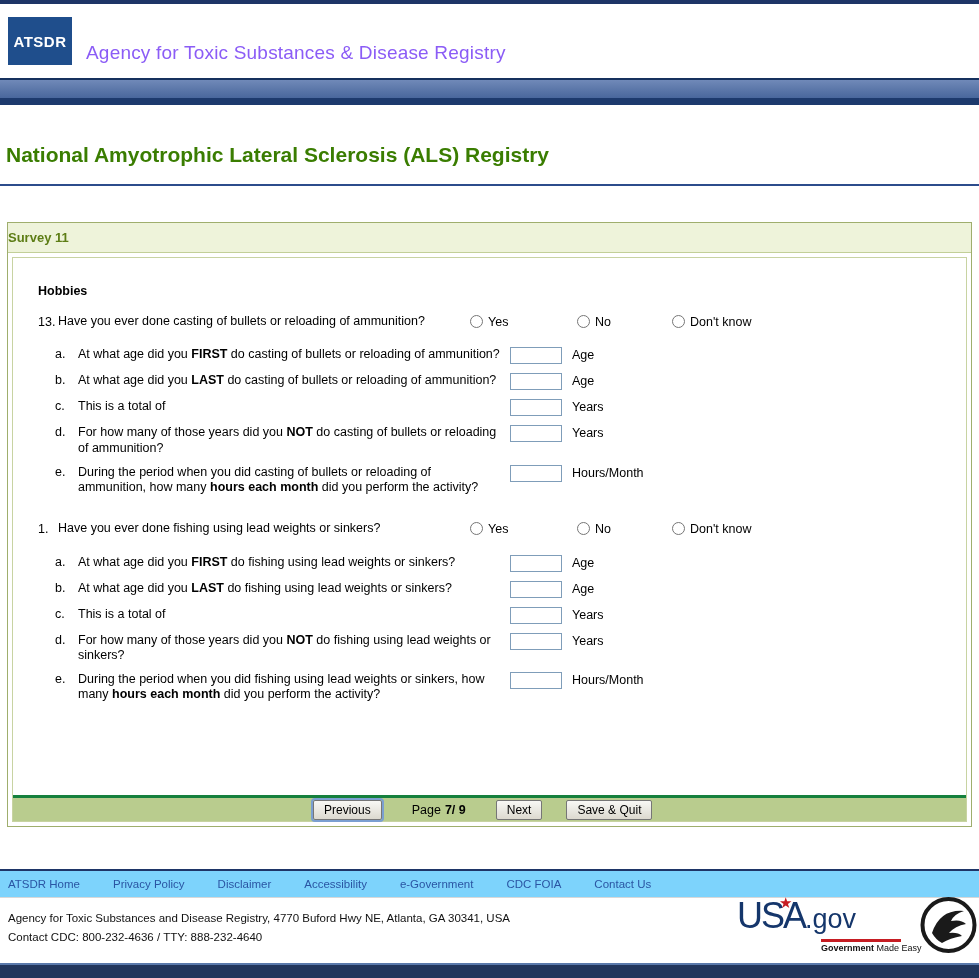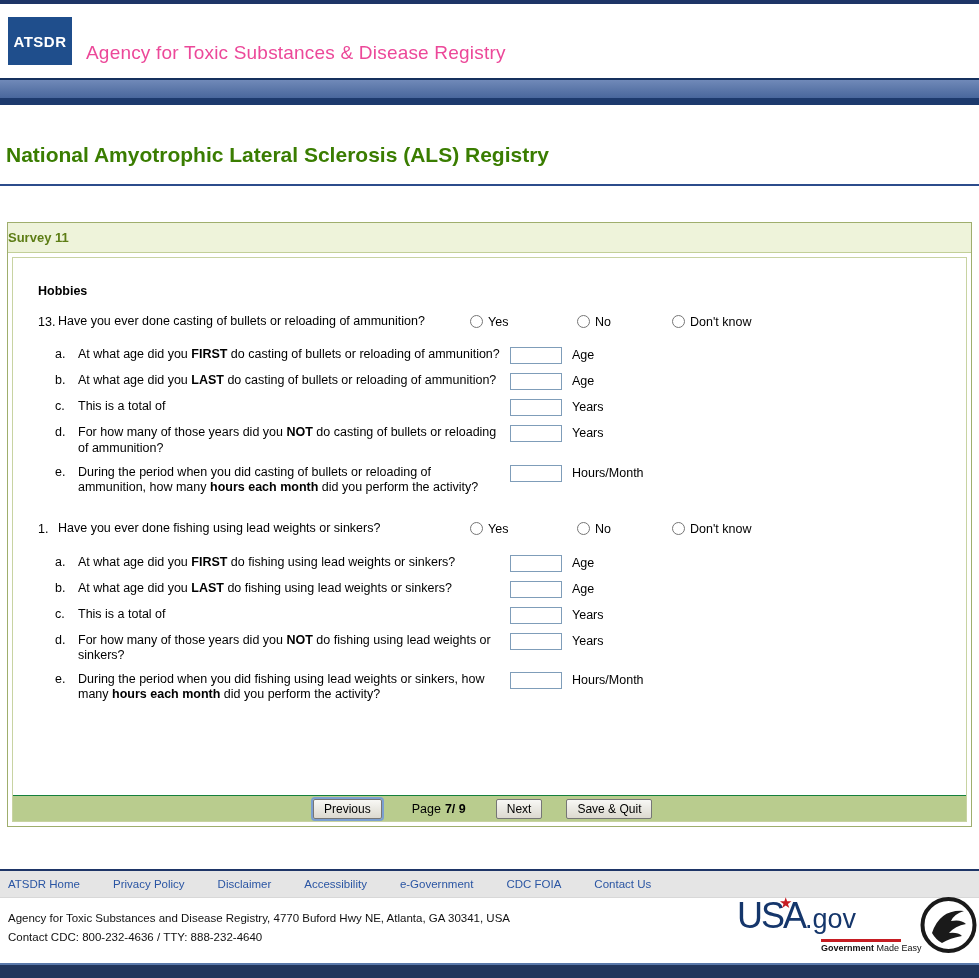--- a/index.html
+++ b/index.html
@@ -3,21 +3,21 @@
 <meta charset="utf-8">
 <style>
 *{box-sizing:border-box;margin:0;padding:0}
 html,body{background:#fff}
 body{width:979px;height:978px;position:relative;overflow:hidden;font-family:"Liberation Sans",sans-serif;color:#000}
 
 
 .top-line{height:4px;background:#1e3567}
 .site-header{height:74px;background:#fff;position:relative}
 .logo-box{position:absolute;left:8px;top:13px;width:64px;height:48px;background:#1f4e8c;color:#fff;display:flex;align-items:center;justify-content:center;font-weight:bold;font-size:15px;letter-spacing:.5px}
-.agency-name{position:absolute;left:86px;top:38px;font-size:19px;color:#ec4899;letter-spacing:.2px}
+.agency-name{position:absolute;left:86px;top:38px;font-size:19px;color:#8b5cf6;letter-spacing:.2px}
 .blue-band{height:27px;background:linear-gradient(to bottom,#7089b8,#49679c);border-top:2px solid #16315e;border-bottom:7px solid #1d3a6d}
 
 
 .page-title{margin:38px 0 0 6px;font-size:21px;font-weight:bold;color:#3a7d01}
 .title-rule{margin-top:17px;height:2px;background:#2c4c8c}
 
 
 .panel{margin:36px auto 0 7px;width:965px;height:605px;border:1px solid #9fae6d;display:flex;flex-direction:column;background:#fff}
 .panel-header{height:30px;background:#eef3da;border-bottom:1px solid #c2cf98;display:flex;align-items:center;font-size:13px;font-weight:bold;color:#5d7d15;flex:none}
 .panel-inner{flex:1;margin:4px;border:1px solid #c8d3a2;display:flex;flex-direction:column;min-height:0;background:#fff}
@@ -33,31 +33,31 @@
 .radio-opt:nth-child(1){width:107px}
 .radio-opt:nth-child(2){width:95px}
 .radio-opt input{width:13px;height:13px;margin:0 5px 0 0;flex:none}
 .sub-row{display:flex;align-items:flex-start;padding-left:17px;margin-bottom:9px}
 .sub-letter{width:23px;flex:none}
 .sub-text{width:424px;flex:none;line-height:1.22}
 .sub-row input[type=text]{margin-left:8px;width:52px;height:17px;border:1px solid #7f9db9;background:#fff;flex:none;font-size:12px;padding:0 2px}
 .sub-unit{margin-left:10px;line-height:16px}
 
 
-.action-bar{height:26px;background:#b9cc8e;border-top:1px solid #15803d;display:flex;align-items:center;padding-left:300px;font-size:12.5px;flex:none}
+.action-bar{height:26px;background:#b9cc8e;border-top:3px solid #15803d;display:flex;align-items:center;padding-left:300px;font-size:12.5px;flex:none}
 .btn{font-size:12px;height:20px;padding:0 10px;background:linear-gradient(#f8f8f5,#dcd9cf);border:1px solid #767676;border-radius:2px;color:#000;font-family:inherit;cursor:pointer}
 .btn-prev{outline:2px solid #7b9fd1}
 .page-info{margin-left:30px}
 .page-info b{margin-left:4px}
 .btn-next{margin-left:30px}
 .btn-save{margin-left:24px}
 
 
 .footer-rule{height:2px;background:#1e3567;margin-top:42px}
-.footer-links{display:flex;padding:7px 0 7px 8px;border-bottom:1px solid #d8d8d8;background:#e5e5e5;font-size:11.5px}
+.footer-links{display:flex;padding:7px 0 7px 8px;border-bottom:1px solid #d8d8d8;background:#7dd3fc;font-size:11.5px}
 .footer-link{color:#2a55a3;text-decoration:none;margin-right:33px}
 .footer-info{padding:11px 8px;font-size:11.5px;line-height:19px;color:#111}
 
 
 .usagov{position:absolute;left:737px;top:897px;width:178px;height:58px}
 .usa-star{position:absolute;left:42px;top:-3px;color:#c61d23;font-size:15px}
 .usa-row{font-weight:normal;color:#15366b;line-height:38px;white-space:nowrap}
 .usa-text{font-size:36px;letter-spacing:-2px}
 .gov-text{font-size:27px}
 .usa-underline{height:3px;background:#c61d23;width:80px;margin-left:84px;margin-top:-3px}

